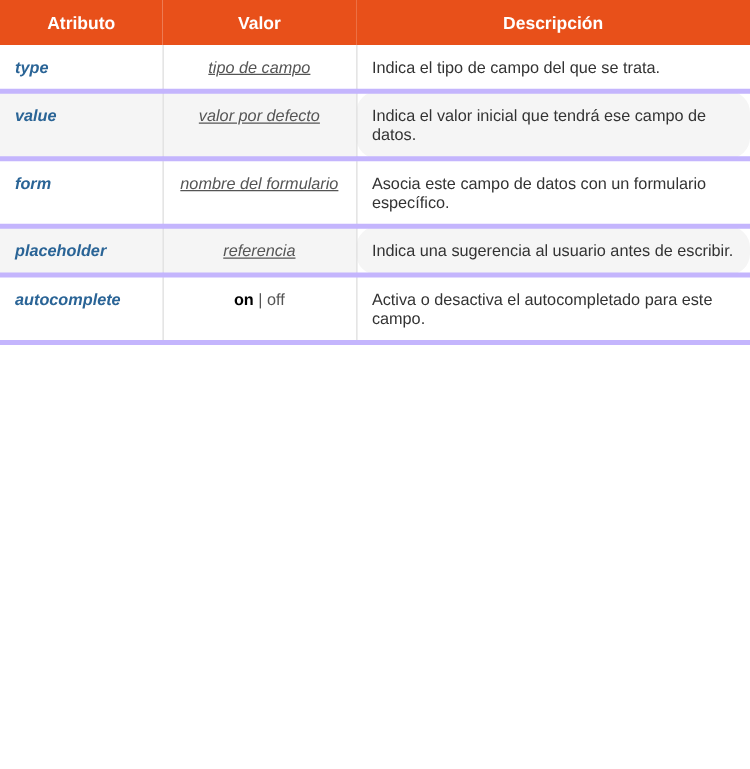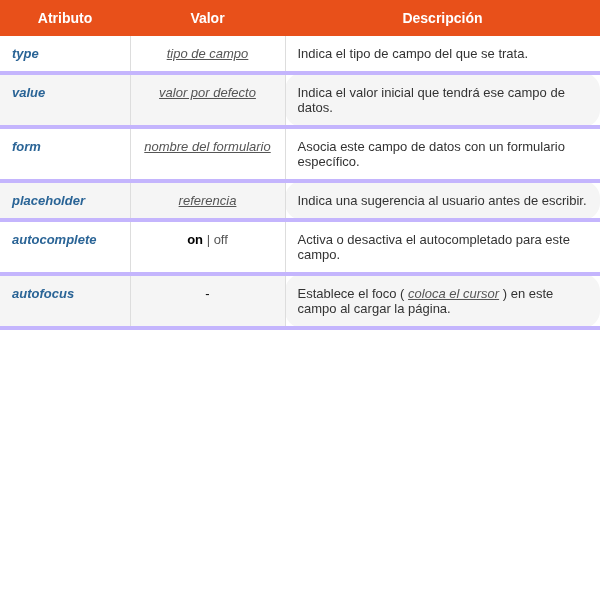--- a/index.html
+++ b/index.html
@@ -101,19 +101,14 @@
       <tr>
         <td class="col-attr">placeholder</td>
         <td class="col-val"><span class="link-style">referencia</span></td>
         <td class="col-desc">Indica una sugerencia al usuario antes de escribir.</td>
       </tr>
       <tr>
         <td class="col-attr">autocomplete</td>
         <td class="col-val"><span class="on-text">on</span><span class="separator"> | </span><span class="off-text">off</span></td>
         <td class="col-desc">Activa o desactiva el autocompletado para este campo.</td>
       </tr>
-      <tr>
-        <td class="col-attr">autofocus</td>
-        <td class="col-val">-</td>
-        <td class="col-desc">Establece el foco ( <span class="link-style">coloca el cursor</span> ) en este campo al cargar la página.</td>
-      </tr>
     </tbody>
 </table>
 
 </body></html>

